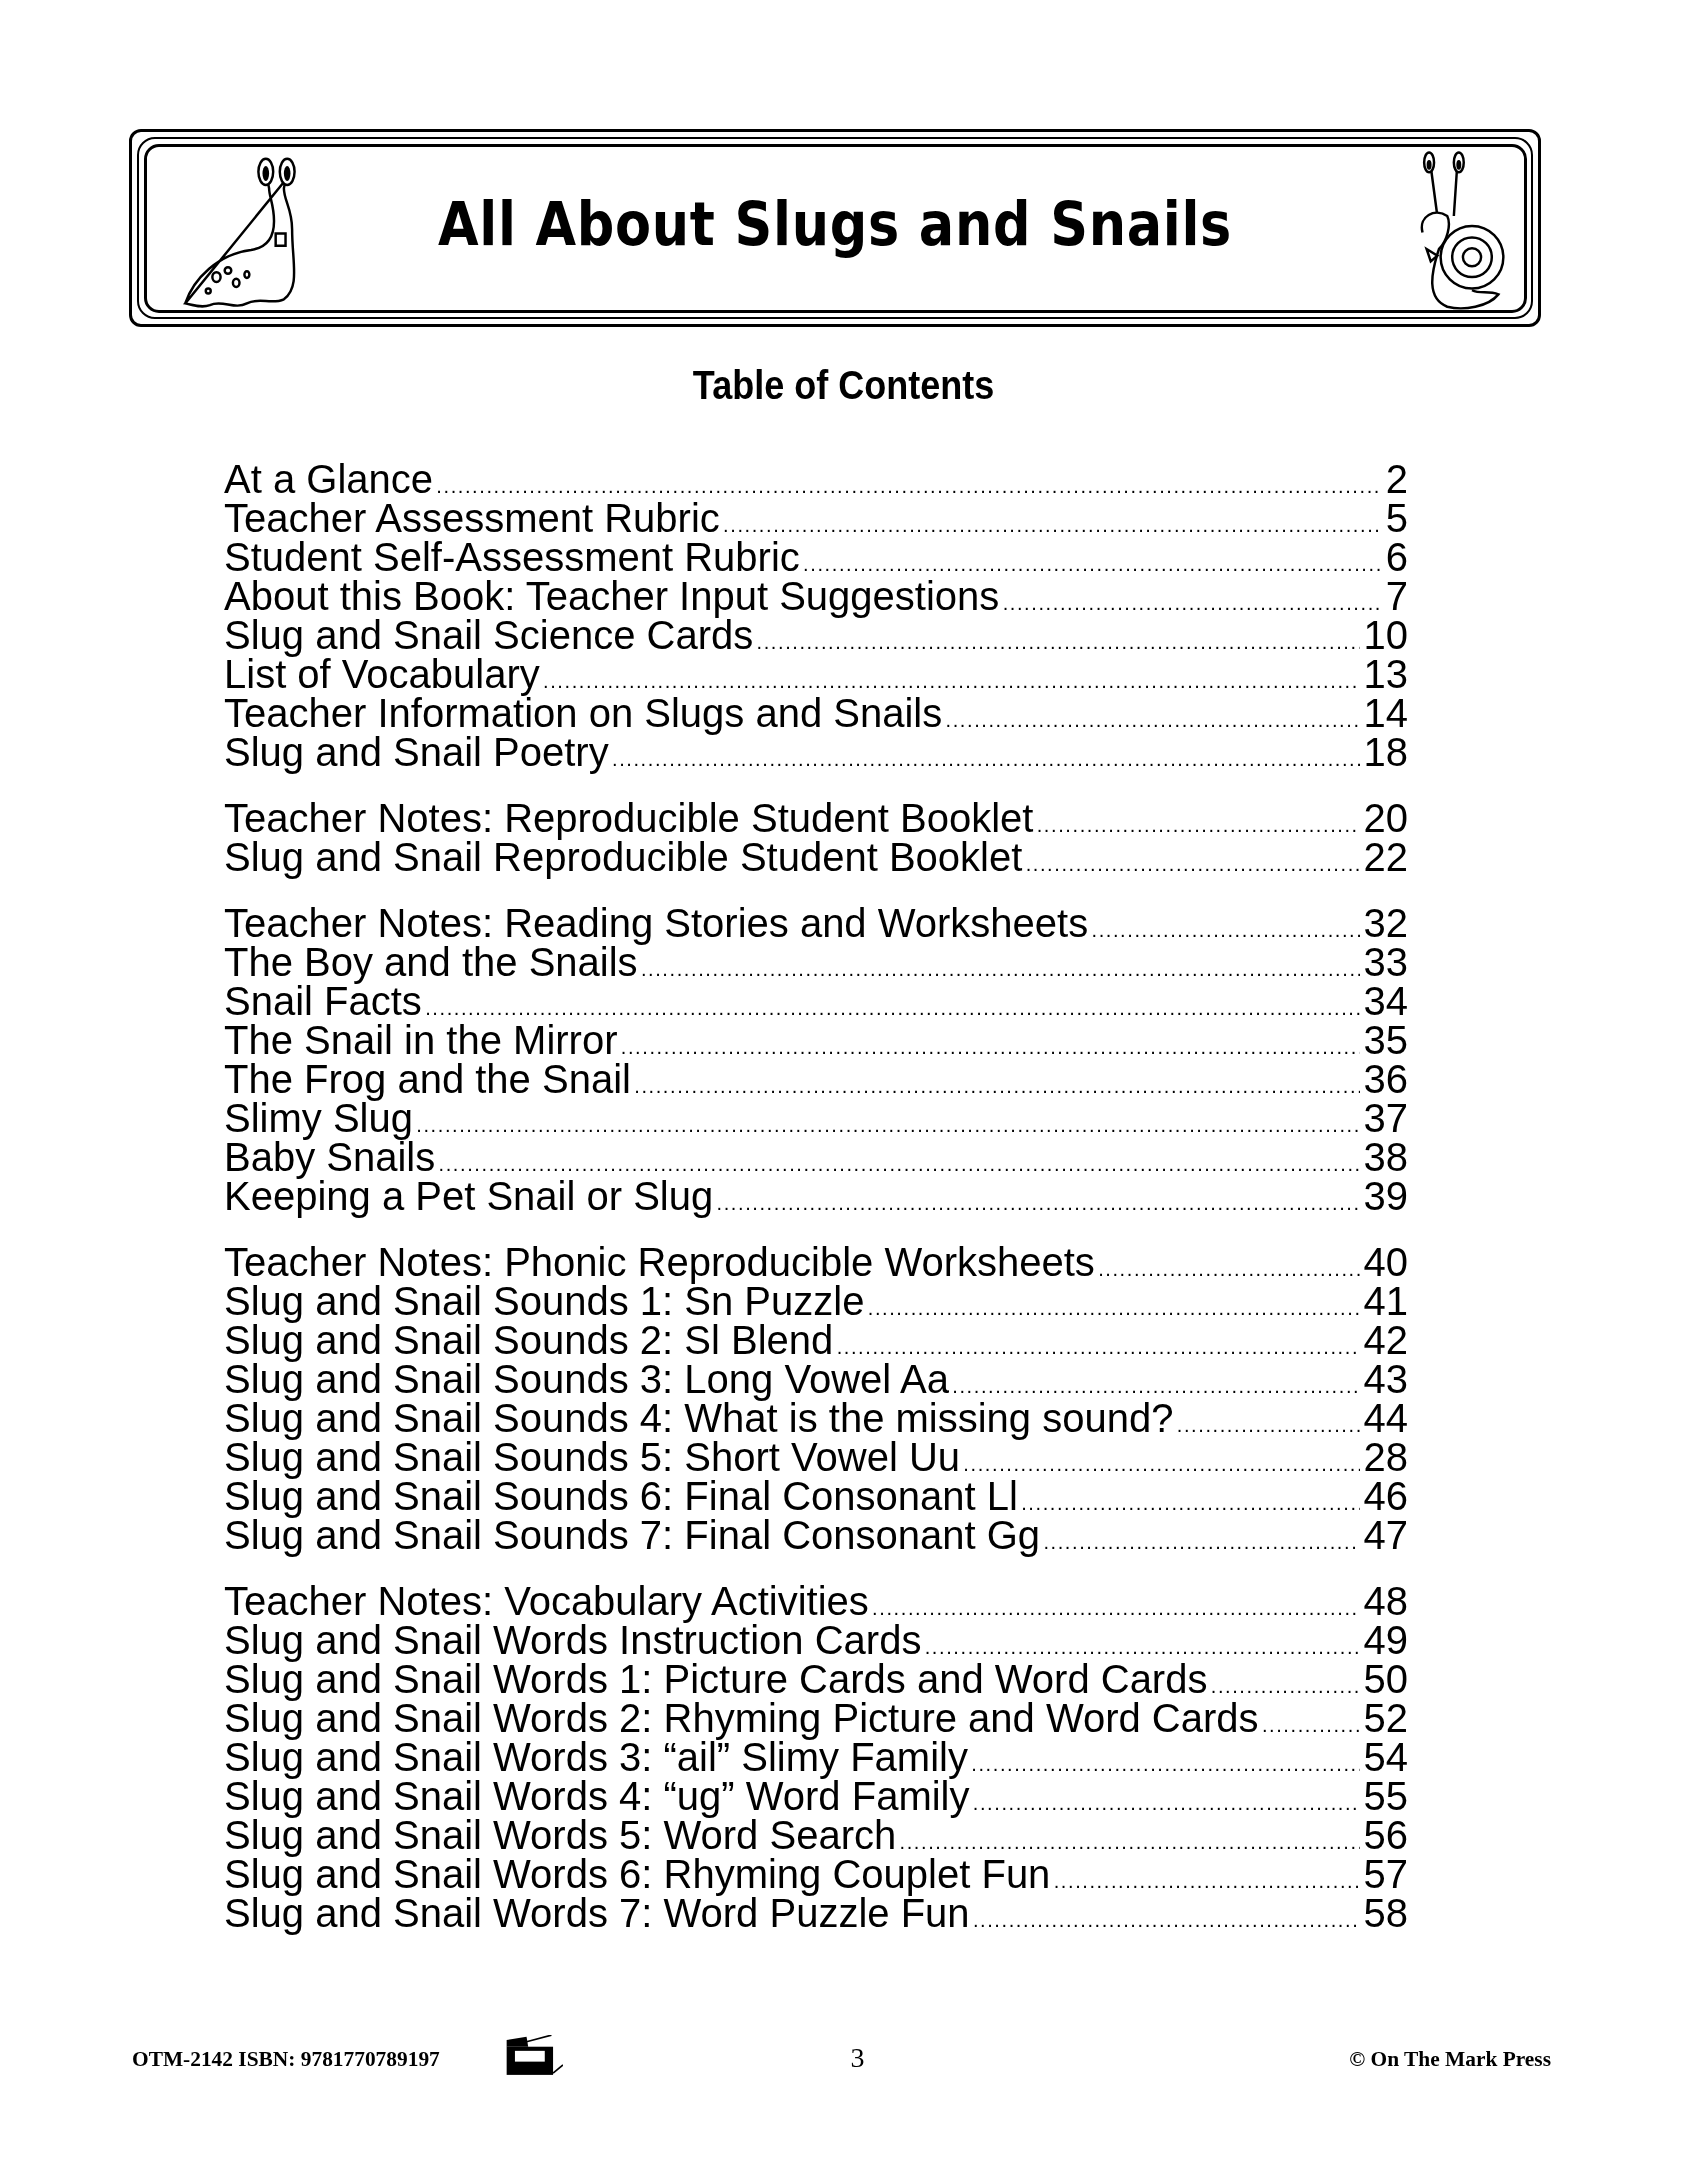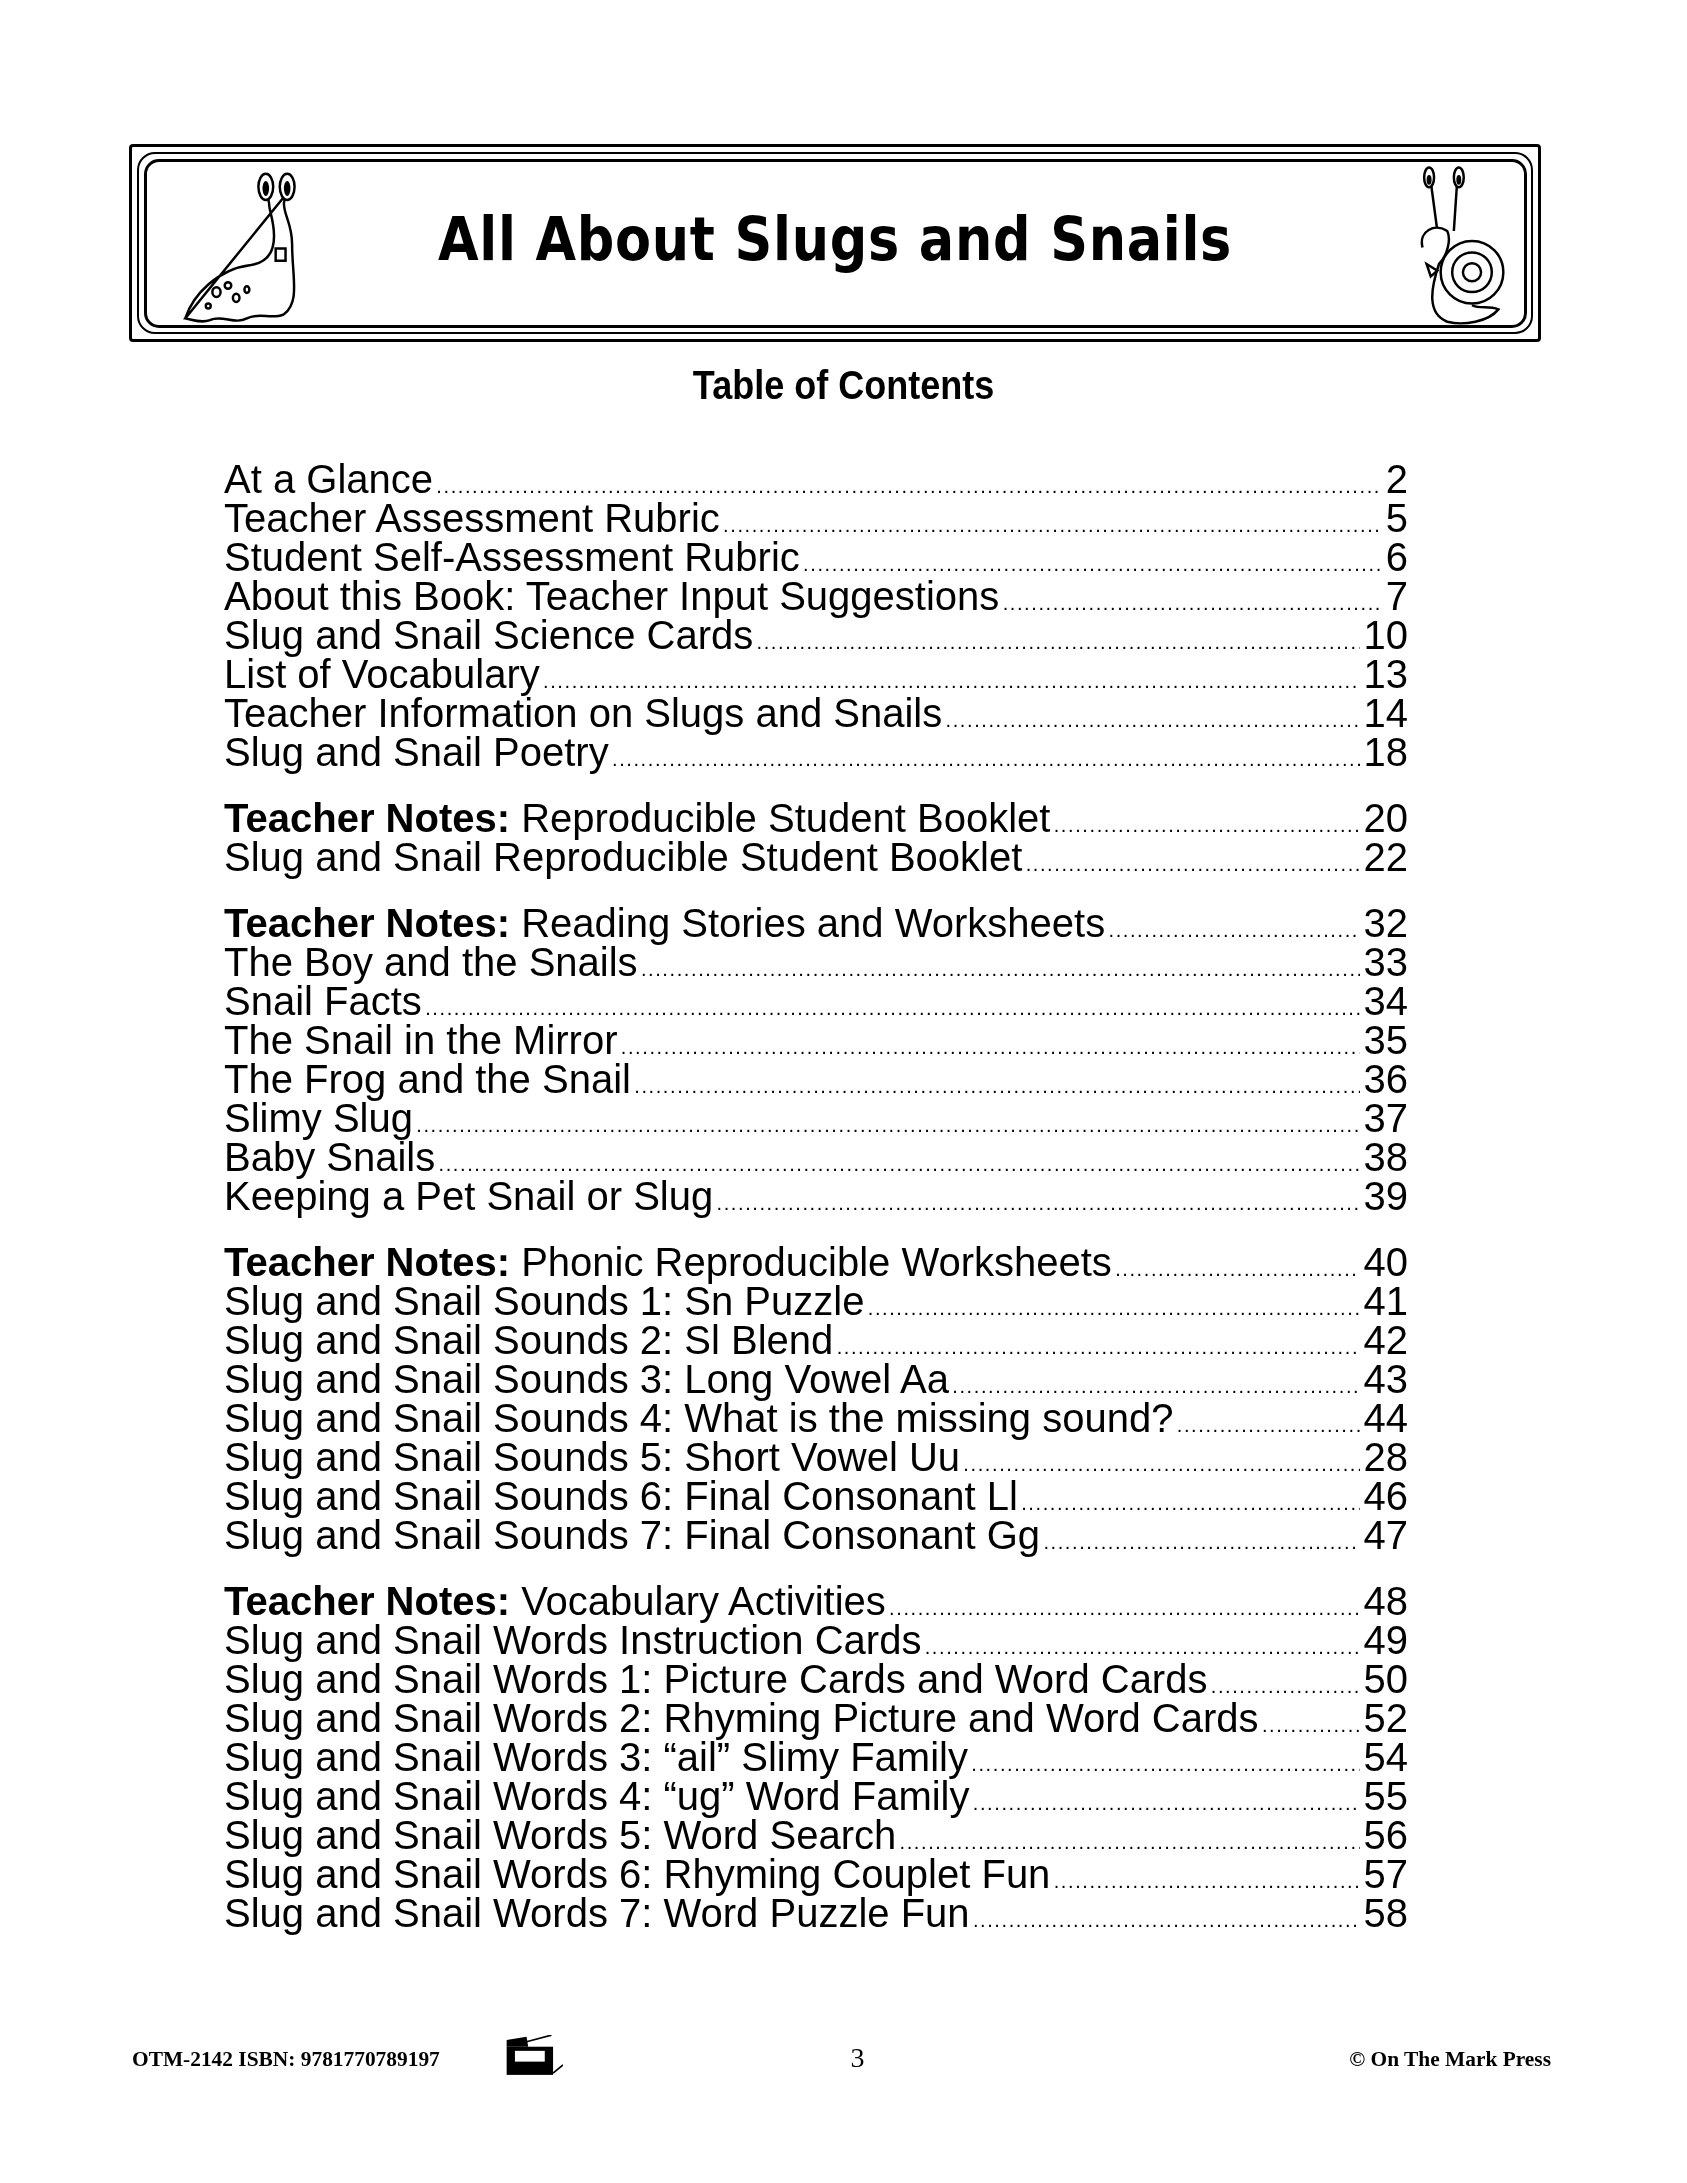--- a/index.html
+++ b/index.html
@@ -1,28 +1,28 @@
 <!DOCTYPE html>
 <html style="font-size:13px"><head>
 <meta charset="utf-8">
 <style>
   html, body { margin: 0; padding: 0; background: #ffffff; }
   body { width: 1687px; height: 2183px; position: relative; overflow: hidden; font-family: "DejaVu Sans", sans-serif; color: #000; }
-  .banner { position: absolute; left: 129px; top: 144px; width: 1412px; height: 198px; border: 3.3px solid #000; border-radius: 4px; box-sizing: border-box; }
+  .banner { position: absolute; left: 129px; top: 129px; width: 1412px; height: 198px; border: 3.3px solid #000; border-radius: 12px; box-sizing: border-box; }
   .banner-inner1 { position: absolute; left: 5px; top: 5px; right: 5px; bottom: 5px; border: 2.5px solid #000; border-radius: 18px; }
   .banner-inner2 { position: absolute; left: 11.5px; top: 11.5px; right: 11.5px; bottom: 11.5px; border: 3.3px solid #000; border-radius: 15px; }
   .banner-title { position: absolute; left: 0; right: 0; top: 56px; text-align: center; font-family: "DejaVu Sans", sans-serif; font-weight: bold; font-size: 61px; letter-spacing: 0.8px; transform: scaleX(0.86); }
   .slug-art { position: absolute; left: 45px; top: 23px; width: 148px; height: 157px; }
   .snail-art { position: absolute; right: 33px; top: 18px; width: 99px; height: 165px; }
   .toc-title { position: absolute; left: 0; right: 0; top: 363px; text-align: center; font-family: "Liberation Sans", sans-serif; font-weight: bold; font-size: 40px; transform: scaleX(0.9); }
   .toc { position: absolute; left: 224px; width: 1184px; top: 457px; }
   .group { margin-bottom: 27px; }
   .row { display: flex; align-items: baseline; height: 39px; font-family: "Liberation Sans", sans-serif; font-size: 40px; white-space: nowrap; }
   .row .label { flex: 0 0 auto; transform-origin: left center; }
-  .row .bold { font-weight: bold; }
+  .row .bold { font-weight: normal; }
   .row .dots { flex: 1 1 auto; overflow: hidden; margin: 0 3.3px; letter-spacing: 1.6px; font-size: 20px; }
   .row .dots::before { content: "......................................................................................................................................................................................................................................................................."; }
   .row .page { flex: 0 0 auto; text-align: right; }
   .footer { position: absolute; left: 124px; right: 136px; top: 2035px; height: 41px; font-family: "Liberation Serif", serif; font-size: 21.4px; }
   .footer .left { position: absolute; left: 8px; top: 11.5px; font-weight: bold; }
   .footer .copier { position: absolute; left: 381px; top: 0; width: 58px; height: 40px; }
   .footer .center { position: absolute; left: 709px; width: 49px; text-align: center; top: 6.6px; font-size: 28px; }
   .footer .right { position: absolute; right: 0; top: 11.5px; font-weight: bold; }
 </style>
 </head>

